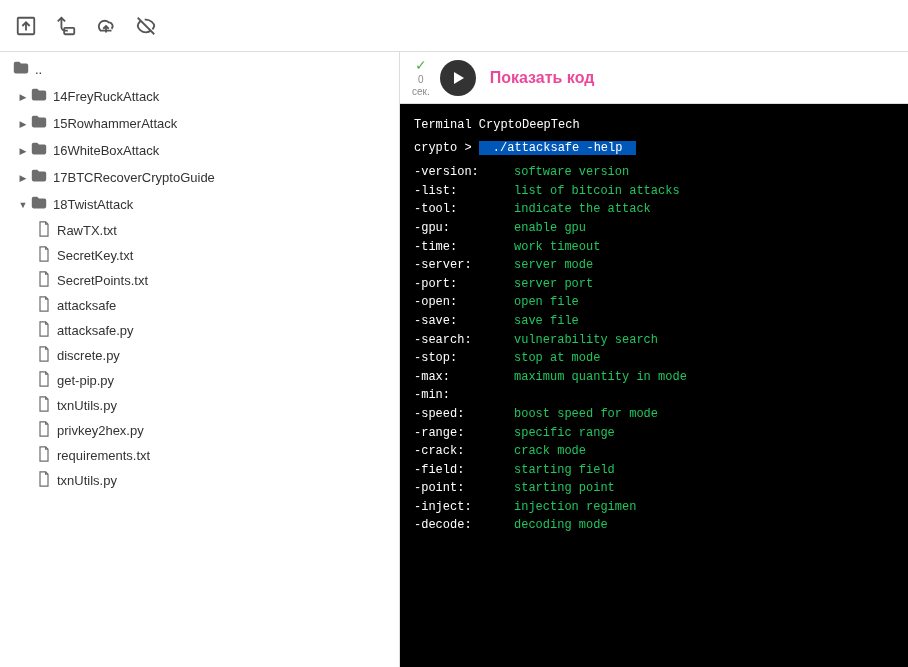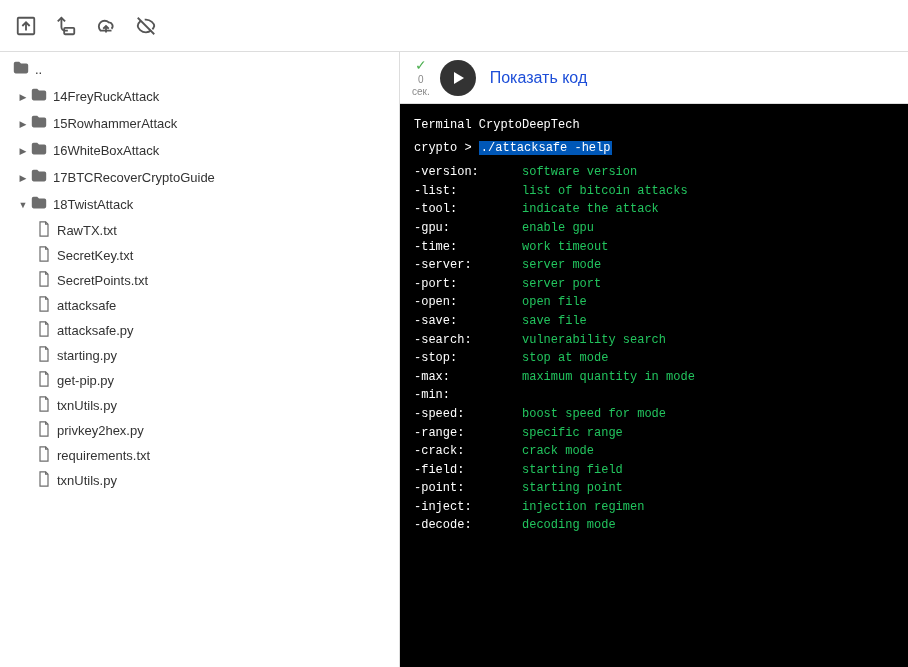--- a/index.html
+++ b/index.html
@@ -145,23 +145,23 @@
       cursor: pointer;
       border: none;
     }
     .run-button svg {
       width: 16px;
       height: 16px;
       fill: #fff;
     }
 
     .show-code-link {
-      color: #1d4ed8;
+      color: #ec4899;
       font-size: 16px;
-      font-weight: 400;
+      font-weight: 700;
       cursor: pointer;
       text-decoration: none;
       margin-left: 4px;
     }
 
     
     .terminal {
       flex: 1;
       background: #000;
       color: #fff;
@@ -176,26 +176,26 @@
       margin-bottom: 4px;
     }
 
     .term-cmd-line {
       margin-bottom: 6px;
     }
 
     .term-highlight {
       background: #0057b7;
       color: #fff;
-      padding: 0 2px;
+      padding: 0 14px;
     }
 
     .term-option {
       display: flex;
-      gap: 8px;
+      gap: 0;
     }
     .term-option .opt-key {
       display: inline-block;
       width: 100px;
       color: #fff;
     }
     .term-option .opt-val {
       color: #22c55e;
     }
 
@@ -368,21 +368,21 @@
       </div>
 
       <div class="tree-item">
         <span class="indent" style="width:28px"></span>
         <span class="file-icon">
           <svg viewBox="0 0 16 20" fill="none" stroke="#6d6d6d" stroke-width="1.5">
               <path d="M3 1h7l3 3v15H3V1z"></path>
               <polyline points="10,1 10,4 13,4" fill="none"></polyline>
             </svg>
         </span>
-        <span class="item-label">starting.py</span>
+        <span class="item-label">discrete.py</span>
       </div>
 
       <div class="tree-item">
         <span class="indent" style="width:28px"></span>
         <span class="file-icon">
           <svg viewBox="0 0 16 20" fill="none" stroke="#6d6d6d" stroke-width="1.5">
               <path d="M3 1h7l3 3v15H3V1z"></path>
               <polyline points="10,1 10,4 13,4" fill="none"></polyline>
             </svg>
         </span>

